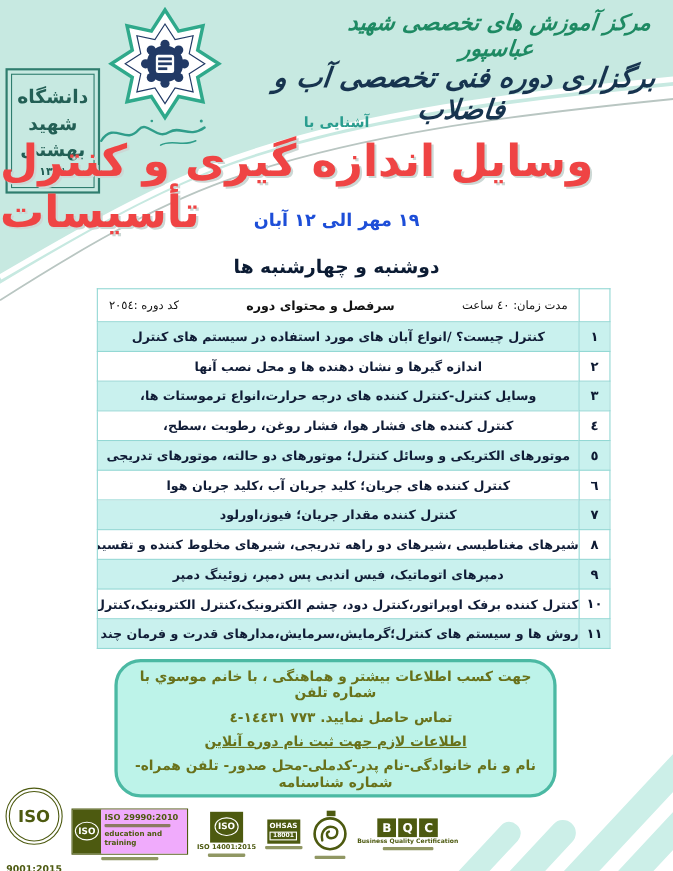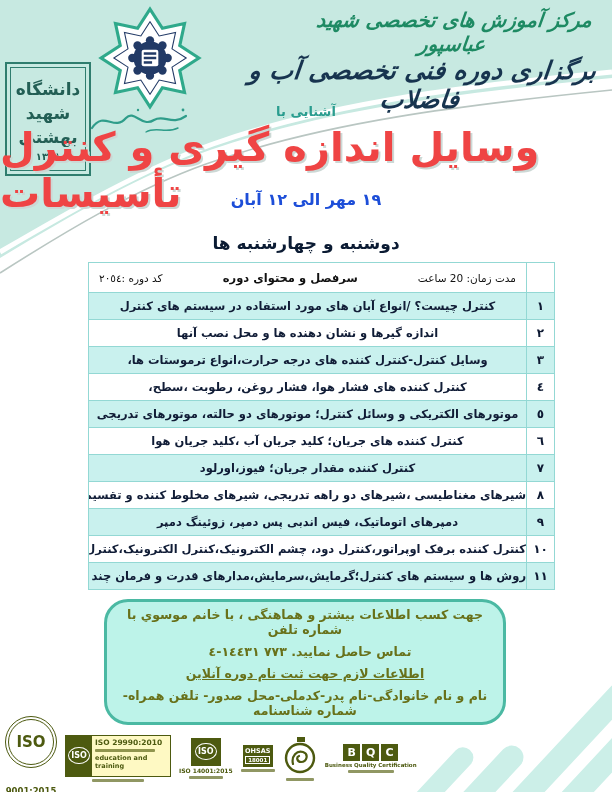--- a/index.html
+++ b/index.html
@@ -65,21 +65,21 @@
          gap:8px;color:#4d5a10;}
   .cert{display:flex;flex-direction:column;align-items:center;}
   .iso1-circle{width:44px;height:44px;border:4px double #4d5a10;border-radius:50%;
          display:flex;align-items:center;justify-content:center;font-size:15px;font-weight:bold;}
   .iso1-code{font-size:8.5px;font-weight:bold;margin-top:18px;}
   .microbar{height:3px;background:#55600f;opacity:.65;margin-top:2px;border-radius:1px;}
   .badge29990{display:flex;border:1px solid #4d5a10;height:40px;}
   .badge29990 .left{width:26px;background:#4d5a10;color:#fff;display:flex;align-items:center;
          justify-content:center;}
   .oval{border:1px solid #fff;border-radius:50%;padding:3px 2px;font-size:8px;font-weight:bold;}
-  .badge29990 .right{width:72px;background:#fef9c3;padding:2px 3px;text-align:left;}
+  .badge29990 .right{width:72px;background:#f0abfc;padding:2px 3px;text-align:left;}
   .code29990{font-size:7.5px;font-weight:bold;line-height:9px;}
   .caption29990{font-size:6.5px;font-weight:bold;line-height:8px;margin-top:2px;}
   .sq{background:#4d5a10;color:#fff;display:flex;flex-direction:column;align-items:center;
          justify-content:center;}
   .iso3-sq{width:30px;height:28px;}
   .iso3-code{font-size:6px;font-weight:bold;margin-top:1px;}
   .ohsas-sq{width:30px;height:22px;font-size:6.5px;font-weight:bold;}
   .ohsas-code{border:1px solid #fff;font-size:5.5px;padding:0 2px;margin-top:1px;}
   .bqc-row{display:flex;gap:2px;}
   .bqc-sq{width:17px;height:17px;background:#4d5a10;color:#fff;font-size:11px;font-weight:bold;
@@ -144,21 +144,21 @@
   <div class="title" dir="rtl">وسایل اندازه گیری و کنترل تأسیسات</div>
   <div class="dates" dir="rtl">١٩ مهر الی ١٢ آبان</div>
   <div class="days" dir="rtl">دوشنبه و چهارشنبه ها</div>
 
   <table class="syllabus" dir="rtl">
     <thead>
       <tr class="hdr">
         <td class="numcol"></td>
         <td>
           <div class="hdr-flex">
-            <span class="hdr-duration">مدت زمان: 20 ساعت</span>
+            <span class="hdr-duration">مدت زمان: ٤٠ ساعت</span>
             <span class="hdr-syllabus">سرفصل و محتوای دوره</span>
             <span class="hdr-code">کد دوره :٢٠٥٤</span>
           </div>
         </td>
       </tr>
     </thead>
     <tbody>
       <tr>
         <td class="numcol">١</td>
         <td class="rowtxt">کنترل چیست؟ /انواع آبان های مورد استفاده در سیستم های کنترل</td>

